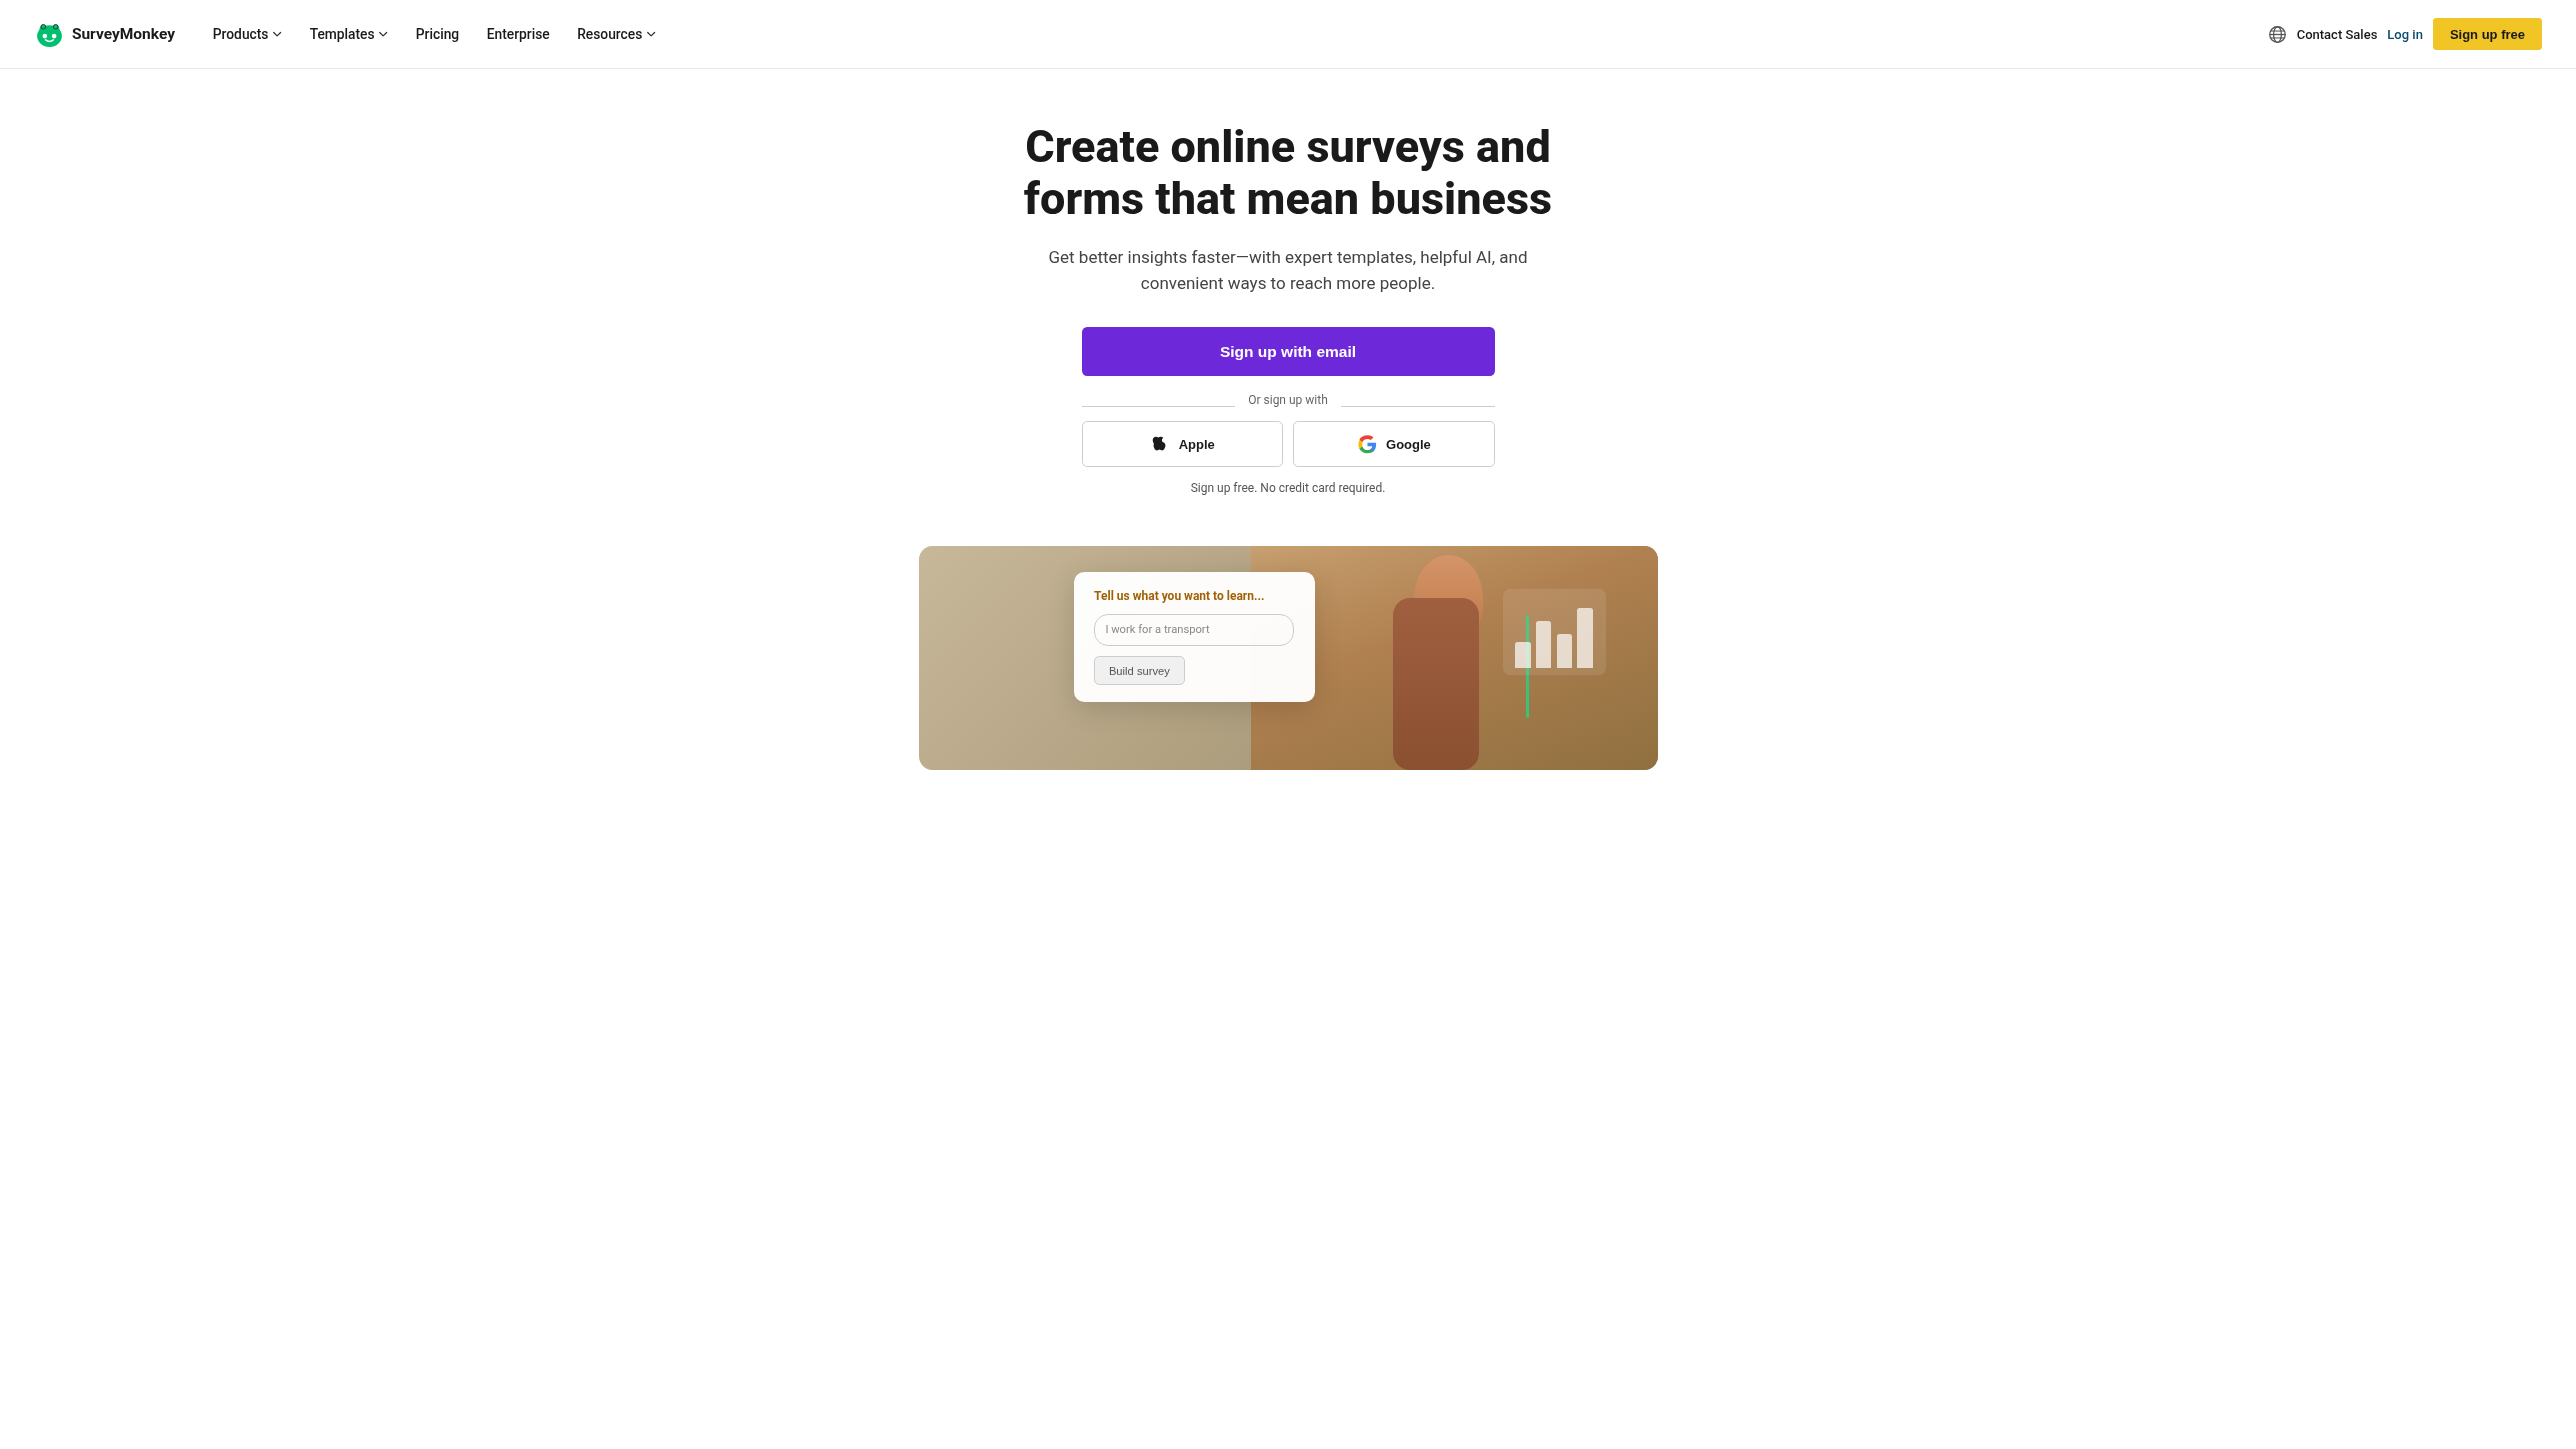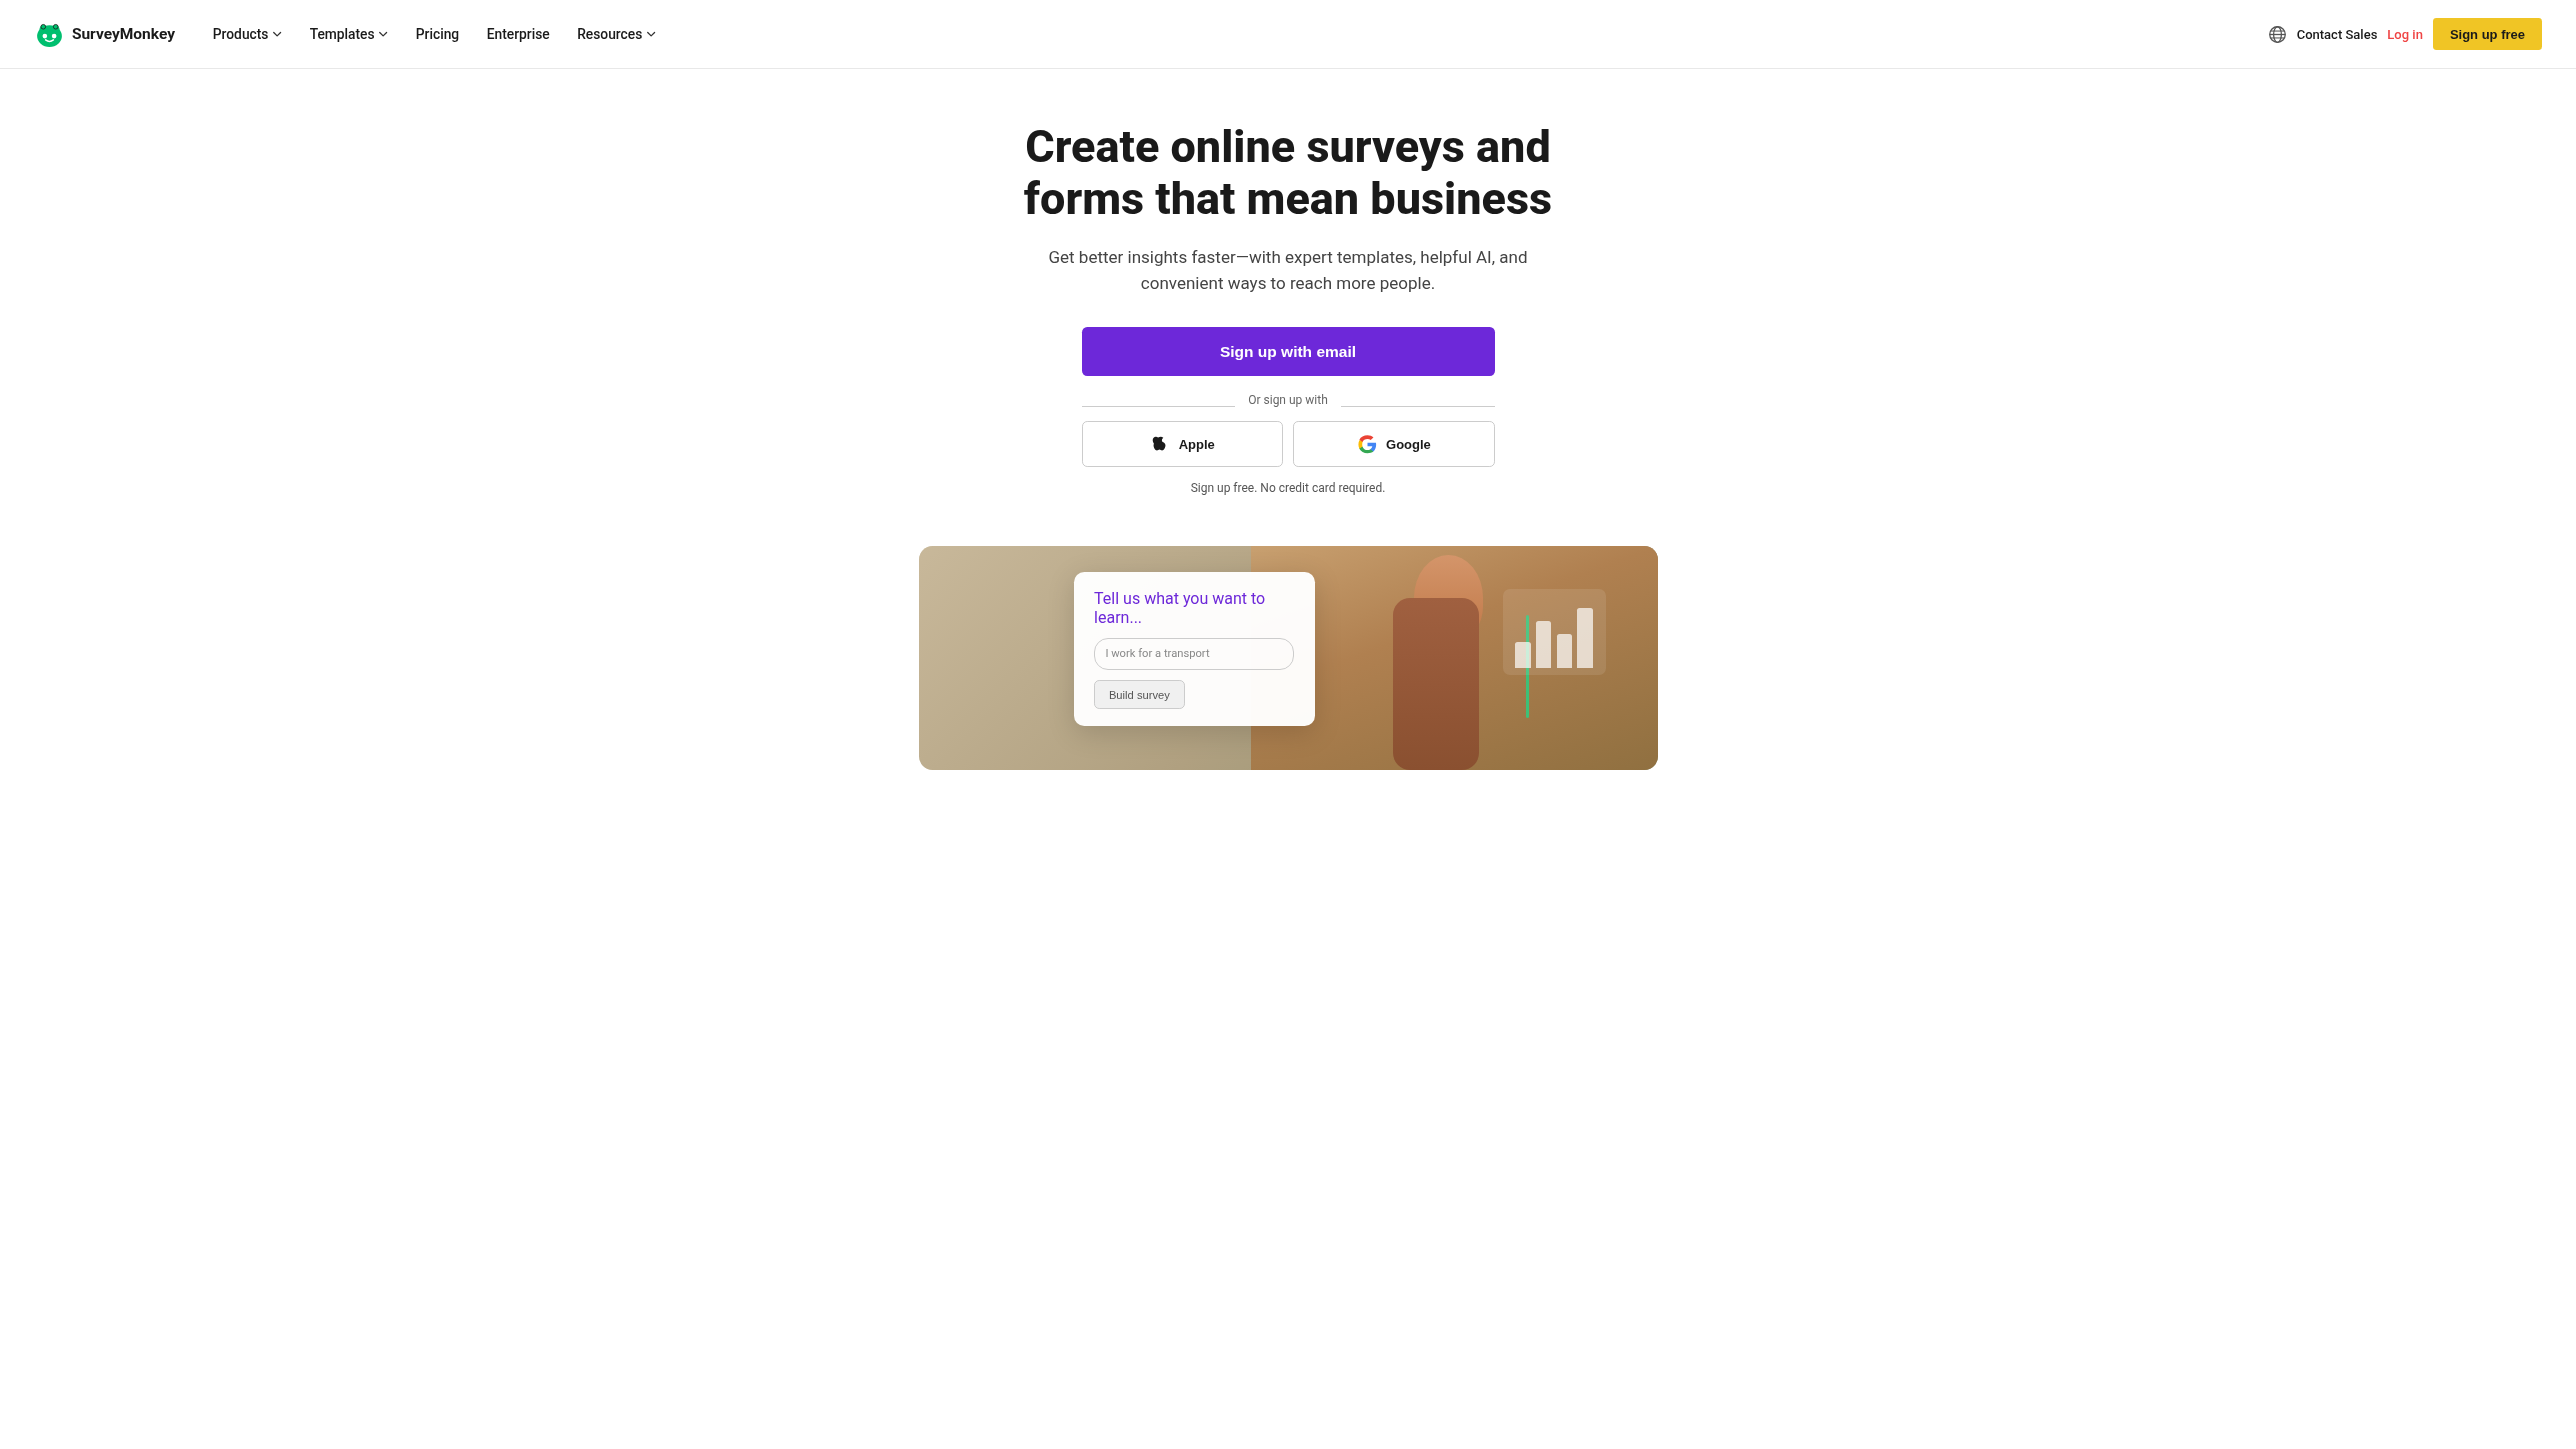--- a/index.html
+++ b/index.html
@@ -63,21 +63,21 @@
       color: #555;
     }
     .nav-contact {
       font-size: 13px;
       color: #1a1a1a;
       cursor: pointer;
       font-weight: 500;
     }
     .nav-login {
       font-size: 13px;
-      color: #ef4444;
+      color: #0c4a6e;
       cursor: pointer;
       font-weight: 500;
     }
     .nav-signup-btn {
       background: #f0c525;
       color: #1a1a1a;
       border: none;
       border-radius: 3.4px;
       padding: 8.6px 17px;
       font-size: 13px;
@@ -201,23 +201,23 @@
       position: absolute;
       left: 155px;
       top: 26px;
       background: rgba(255,255,255,0.97);
       border-radius: 10.3px;
       padding: 17px 20.6px;
       width: 241px;
       box-shadow: 0 6.9px 27.5px rgba(0,0,0,0.15);
     }
     .demo-card-title {
-      font-size: 16px;
-      font-weight: 400;
-      color: #6d28d9;
+      font-size: 12px;
+      font-weight: 700;
+      color: #a16207;
       margin-bottom: 10.3px;
     }
     .demo-input-box {
       border: 0.9px solid #ccc;
       border-radius: 14px;
       padding: 8.6px 10.3px;
       font-size: 11.2px;
       color: #888;
       margin-bottom: 10.3px;
       width: 100%;

